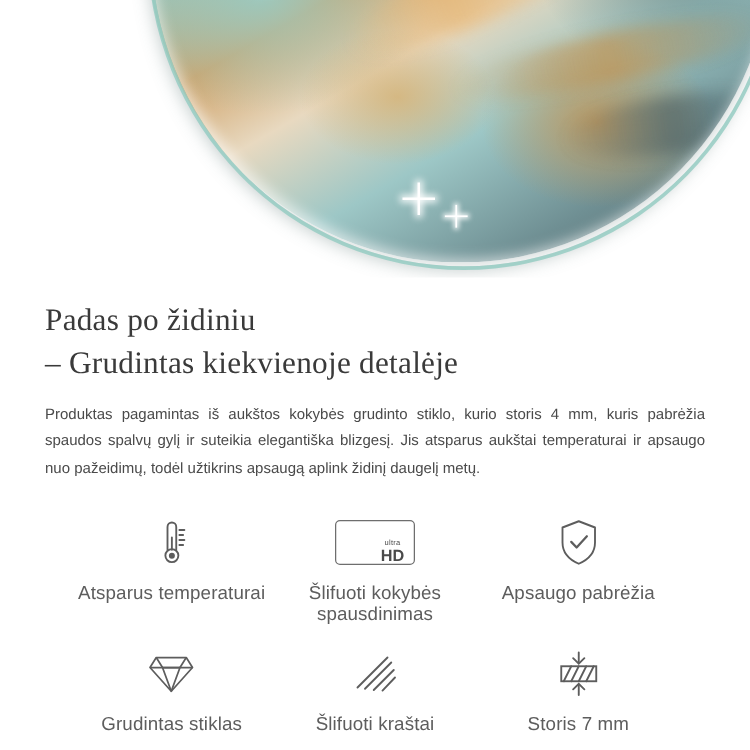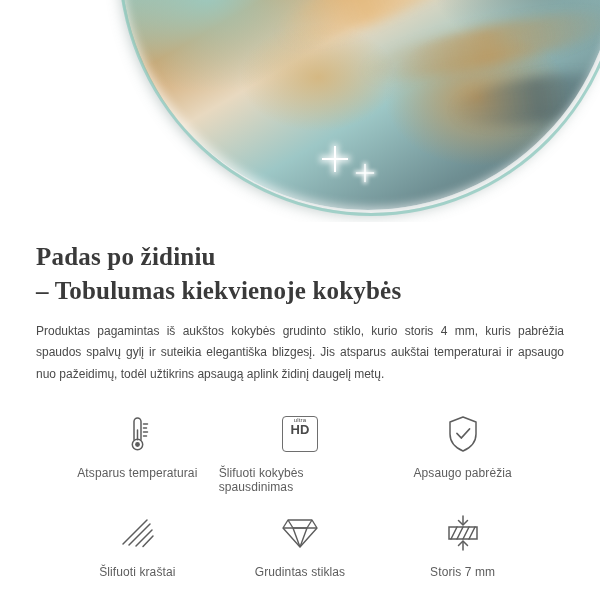--- a/index.html
+++ b/index.html
@@ -91,21 +91,21 @@
   
   .content {
     padding: 0 36px;
   }
   .headline {
     margin: 0;
     padding-top: 18px;
     font-family: "Liberation Serif", serif;
     font-size: 25px;
     line-height: 1.34;
-    font-weight: 700;
+    font-weight: 400;
     color: #3a3a3a;
     letter-spacing: 0.2px;
   }
   .headline .l2 { display: block; }
   .body-copy {
     margin: 14px 0 0 0;
     font-size: 12px;
     line-height: 1.78;
     color: #4a4a4a;
     text-align: justify;
@@ -127,35 +127,37 @@
     justify-content: flex-start;
   }
   .feature-icon {
     height: 46px;
     display: flex;
     align-items: center;
     justify-content: center;
   }
   .feature-label {
     margin-top: 9px;
-    font-size: 12px;
+    font-size: 15px;
     color: #5d5d5d;
+    text-align: center;
     letter-spacing: 0.1px;
   }
   svg { display: block; }
   .hd-badge {
     width: 34px;
     height: 34px;
     border: 1.6px solid #6e6e6e;
     border-radius: 4px;
     display: flex;
     flex-direction: column;
     align-items: center;
-    justify-content: flex-start;
+    justify-content: flex-end;
     color: #4a4a4a;
+    padding-left: 28px;
   }
   .hd-badge .t1 { font-size: 6px; line-height: 6px; letter-spacing: .2px; }
   .hd-badge .t2 { font-size: 13px; line-height: 13px; font-weight: bold; }
 </style>
 </head>
 <body>
 
 <div class="page">
 
   <div class="hero">
@@ -167,21 +169,21 @@
       <div class="streak s5"></div>
     </div>
     <div class="hero-edge"></div>
     <div class="sparkle sp1"></div>
     <div class="sparkle sp2"></div>
   </div>
 
   <div class="content">
     <h1 class="headline">
       <span>Padas po židiniu</span>
-      <span class="l2">– Tobulumas kiekvienoje kokybės</span>
+      <span class="l2">– Grudintas kiekvienoje detalėje</span>
     </h1>
     <p class="body-copy">Produktas pagamintas iš aukštos kokybės grudinto stiklo, kurio storis 4 mm, kuris pabrėžia spaudos spalvų gylį ir suteikia elegantiška blizgesį. Jis atsparus aukštai temperaturai ir apsaugo nuo pažeidimų, todėl užtikrins apsaugą aplink židinį daugelį metų.</p>
 
     <div class="features">
 
       <div class="feature">
         <div class="feature-icon">
           <svg width="34" height="42" viewBox="0 0 34 42">
             <g fill="none" stroke="#5d5d5d" stroke-width="1.5" stroke-linecap="round">
               <path d="M14 26.5 V8.5 a3.5 3.5 0 0 1 7 0 V26.5"></path>
@@ -206,49 +208,49 @@
       </div>
 
       <div class="feature">
         <div class="feature-icon">
           <svg width="36" height="42" viewBox="0 0 36 42">
             <path d="M18 4 L31 9 V21 C31 29.5 25 35 18 38 C11 35 5 29.5 5 21 V9 Z" fill="none" stroke="#5d5d5d" stroke-width="1.5" stroke-linejoin="round"></path>
             <path d="M12 20.5 L16.3 25 L24.5 16" fill="none" stroke="#5d5d5d" stroke-width="1.8" stroke-linecap="round" stroke-linejoin="round"></path>
           </svg>
         </div>
         <div class="feature-label">Apsaugo pabrėžia</div>
-      </div>
-
-      <div class="feature">
-        <div class="feature-icon">
-          <svg width="40" height="38" viewBox="0 0 40 38">
-            <g fill="none" stroke="#5d5d5d" stroke-width="1.5" stroke-linecap="round">
-              <path d="M6 30 L30 6"></path>
-              <path d="M12 31 L33 10"></path>
-              <path d="M19 32 L35 16"></path>
-              <path d="M26 32.5 L36 22"></path>
-            </g>
-          </svg>
-        </div>
-        <div class="feature-label">Šlifuoti kraštai</div>
       </div>
 
       <div class="feature">
         <div class="feature-icon">
           <svg width="42" height="38" viewBox="0 0 42 38">
             <g fill="none" stroke="#5d5d5d" stroke-width="1.4" stroke-linejoin="round">
               <path d="M9 6 H33 L38 14 L21 33 L4 14 Z"></path>
               <path d="M4 14 H38"></path>
               <path d="M9 6 L14 14 L21 33"></path>
               <path d="M33 6 L28 14 L21 33"></path>
               <path d="M14 14 H28"></path>
             </g>
           </svg>
         </div>
         <div class="feature-label">Grudintas stiklas</div>
+      </div>
+
+      <div class="feature">
+        <div class="feature-icon">
+          <svg width="40" height="38" viewBox="0 0 40 38">
+            <g fill="none" stroke="#5d5d5d" stroke-width="1.5" stroke-linecap="round">
+              <path d="M6 30 L30 6"></path>
+              <path d="M12 31 L33 10"></path>
+              <path d="M19 32 L35 16"></path>
+              <path d="M26 32.5 L36 22"></path>
+            </g>
+          </svg>
+        </div>
+        <div class="feature-label">Šlifuoti kraštai</div>
       </div>
 
       <div class="feature">
         <div class="feature-icon">
           <svg width="40" height="40" viewBox="0 0 40 40">
             <g fill="none" stroke="#5d5d5d" stroke-width="1.5" stroke-linecap="round">
               <path d="M20 3 V11"></path>
               <path d="M15.5 7.5 L20 12 L24.5 7.5"></path>
               <path d="M20 37 V29"></path>
               <path d="M15.5 32.5 L20 28 L24.5 32.5"></path>

